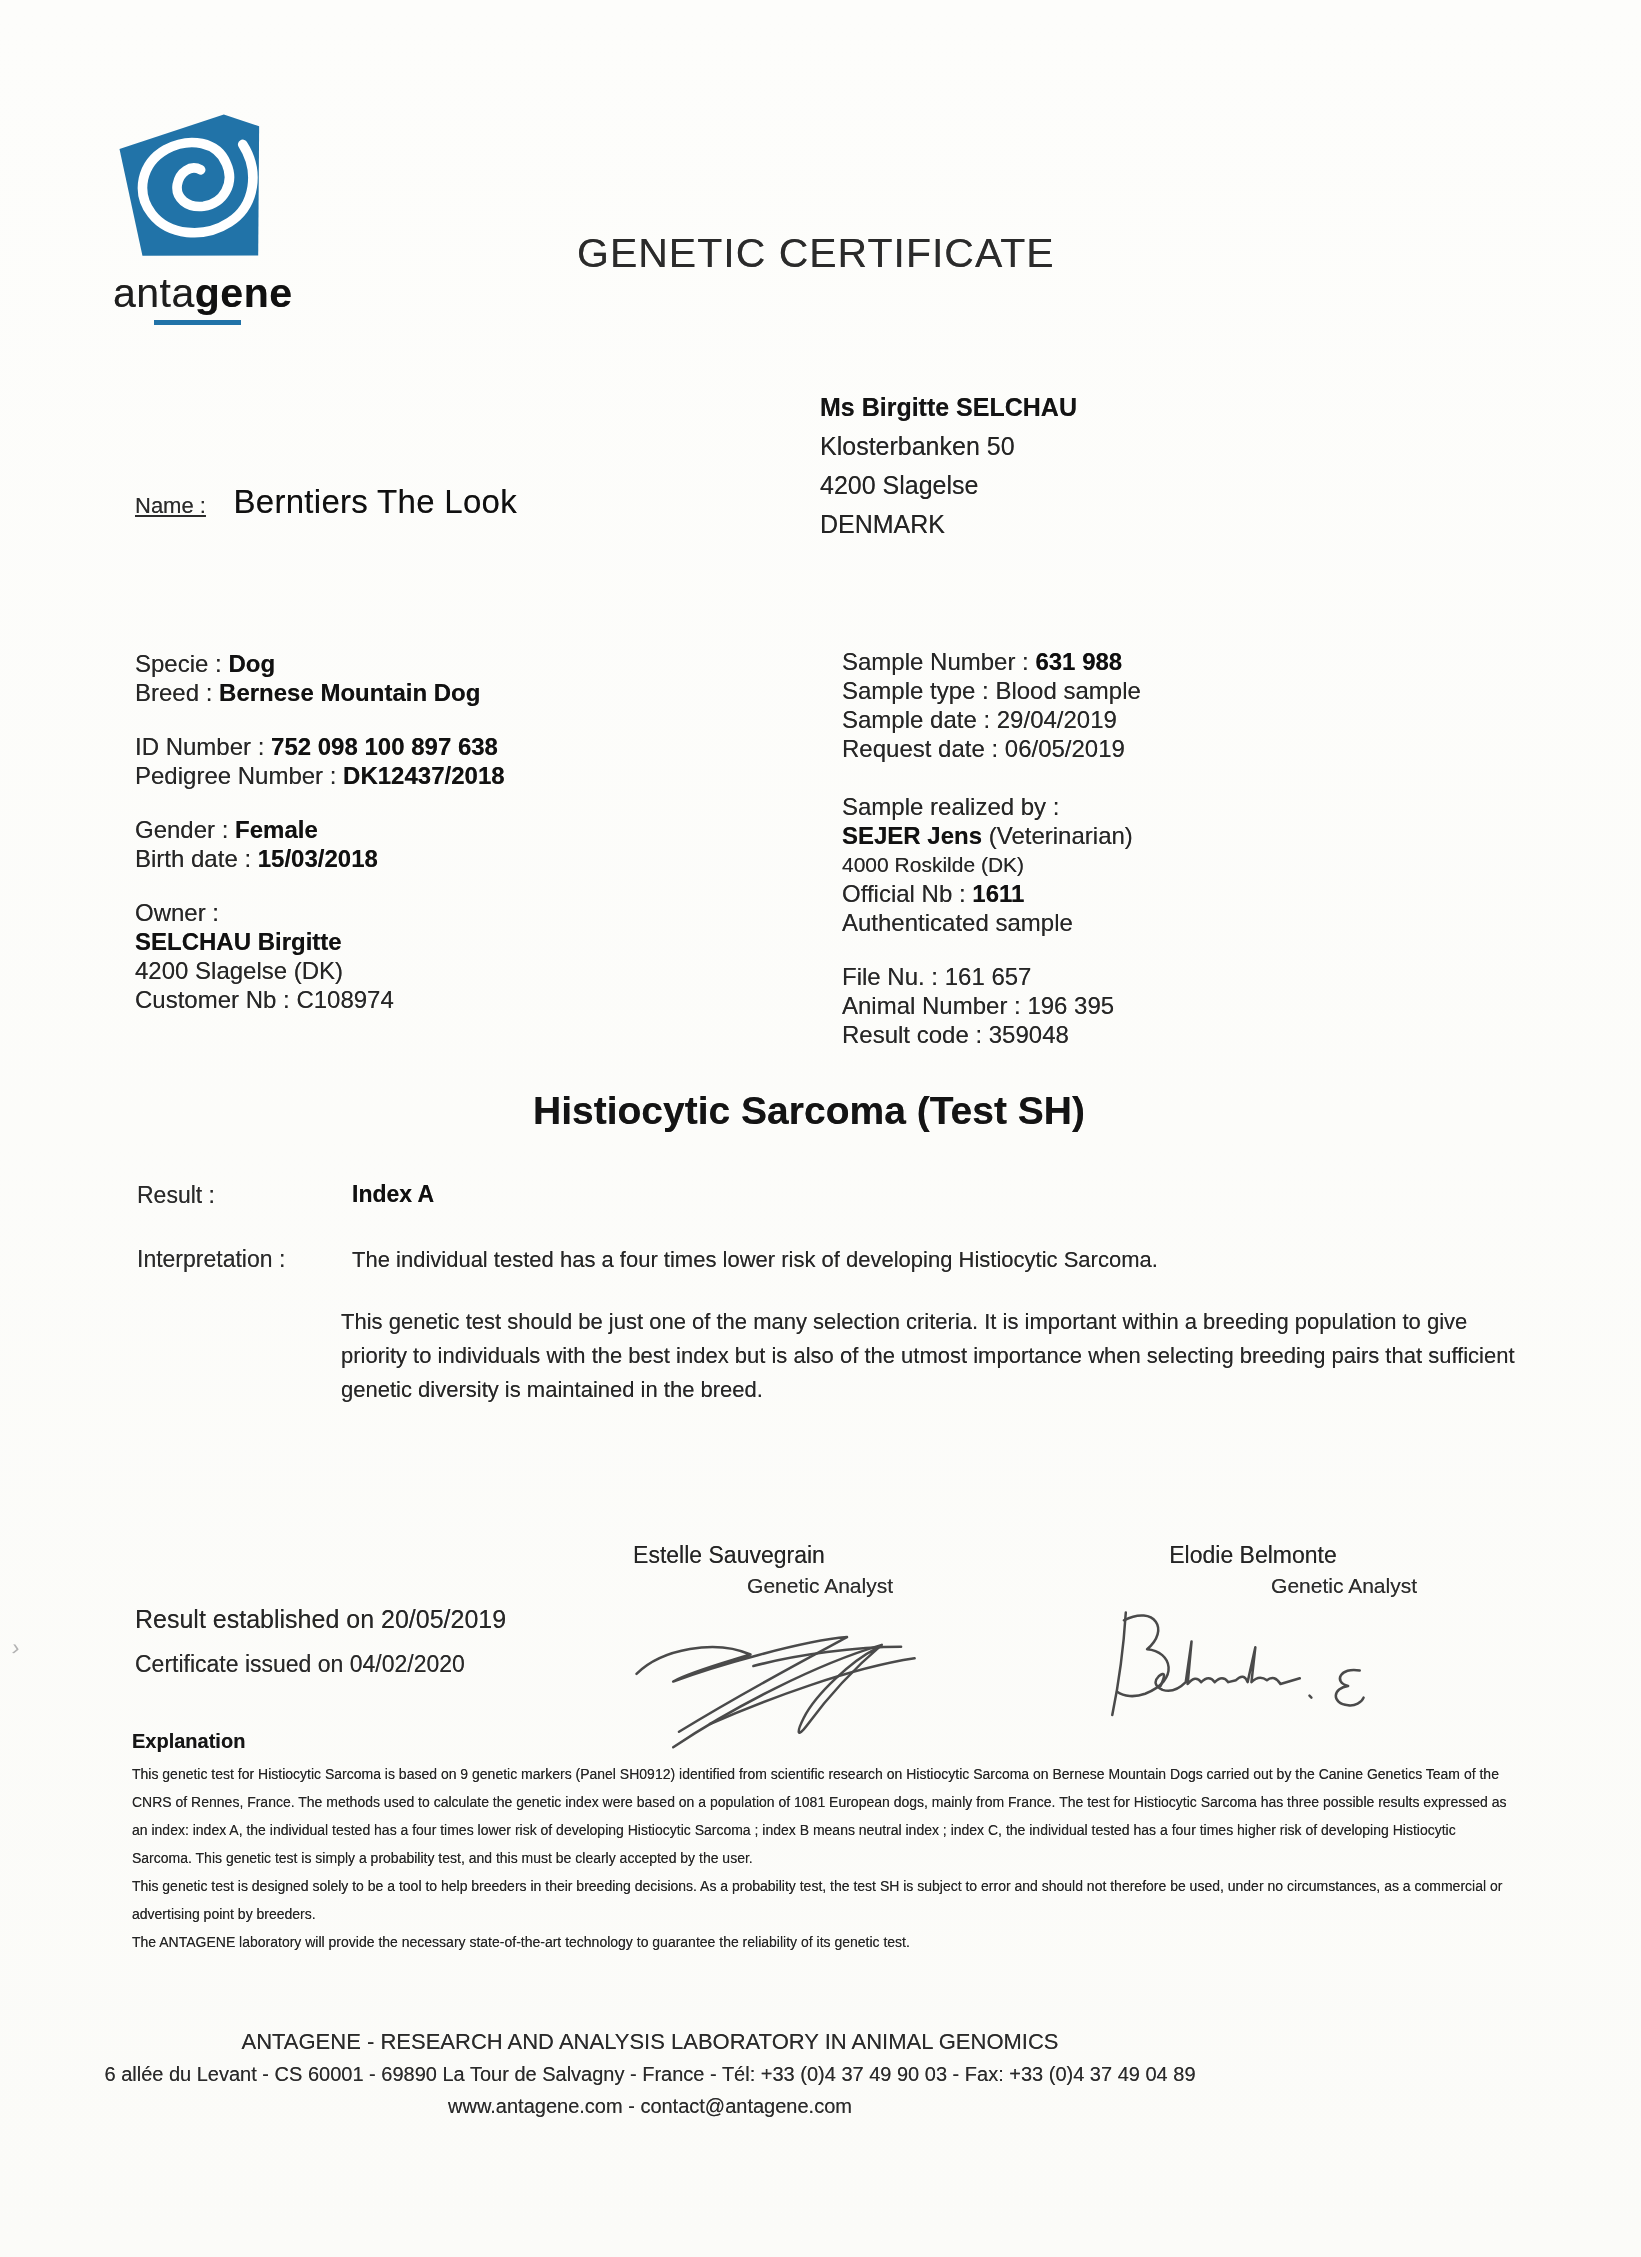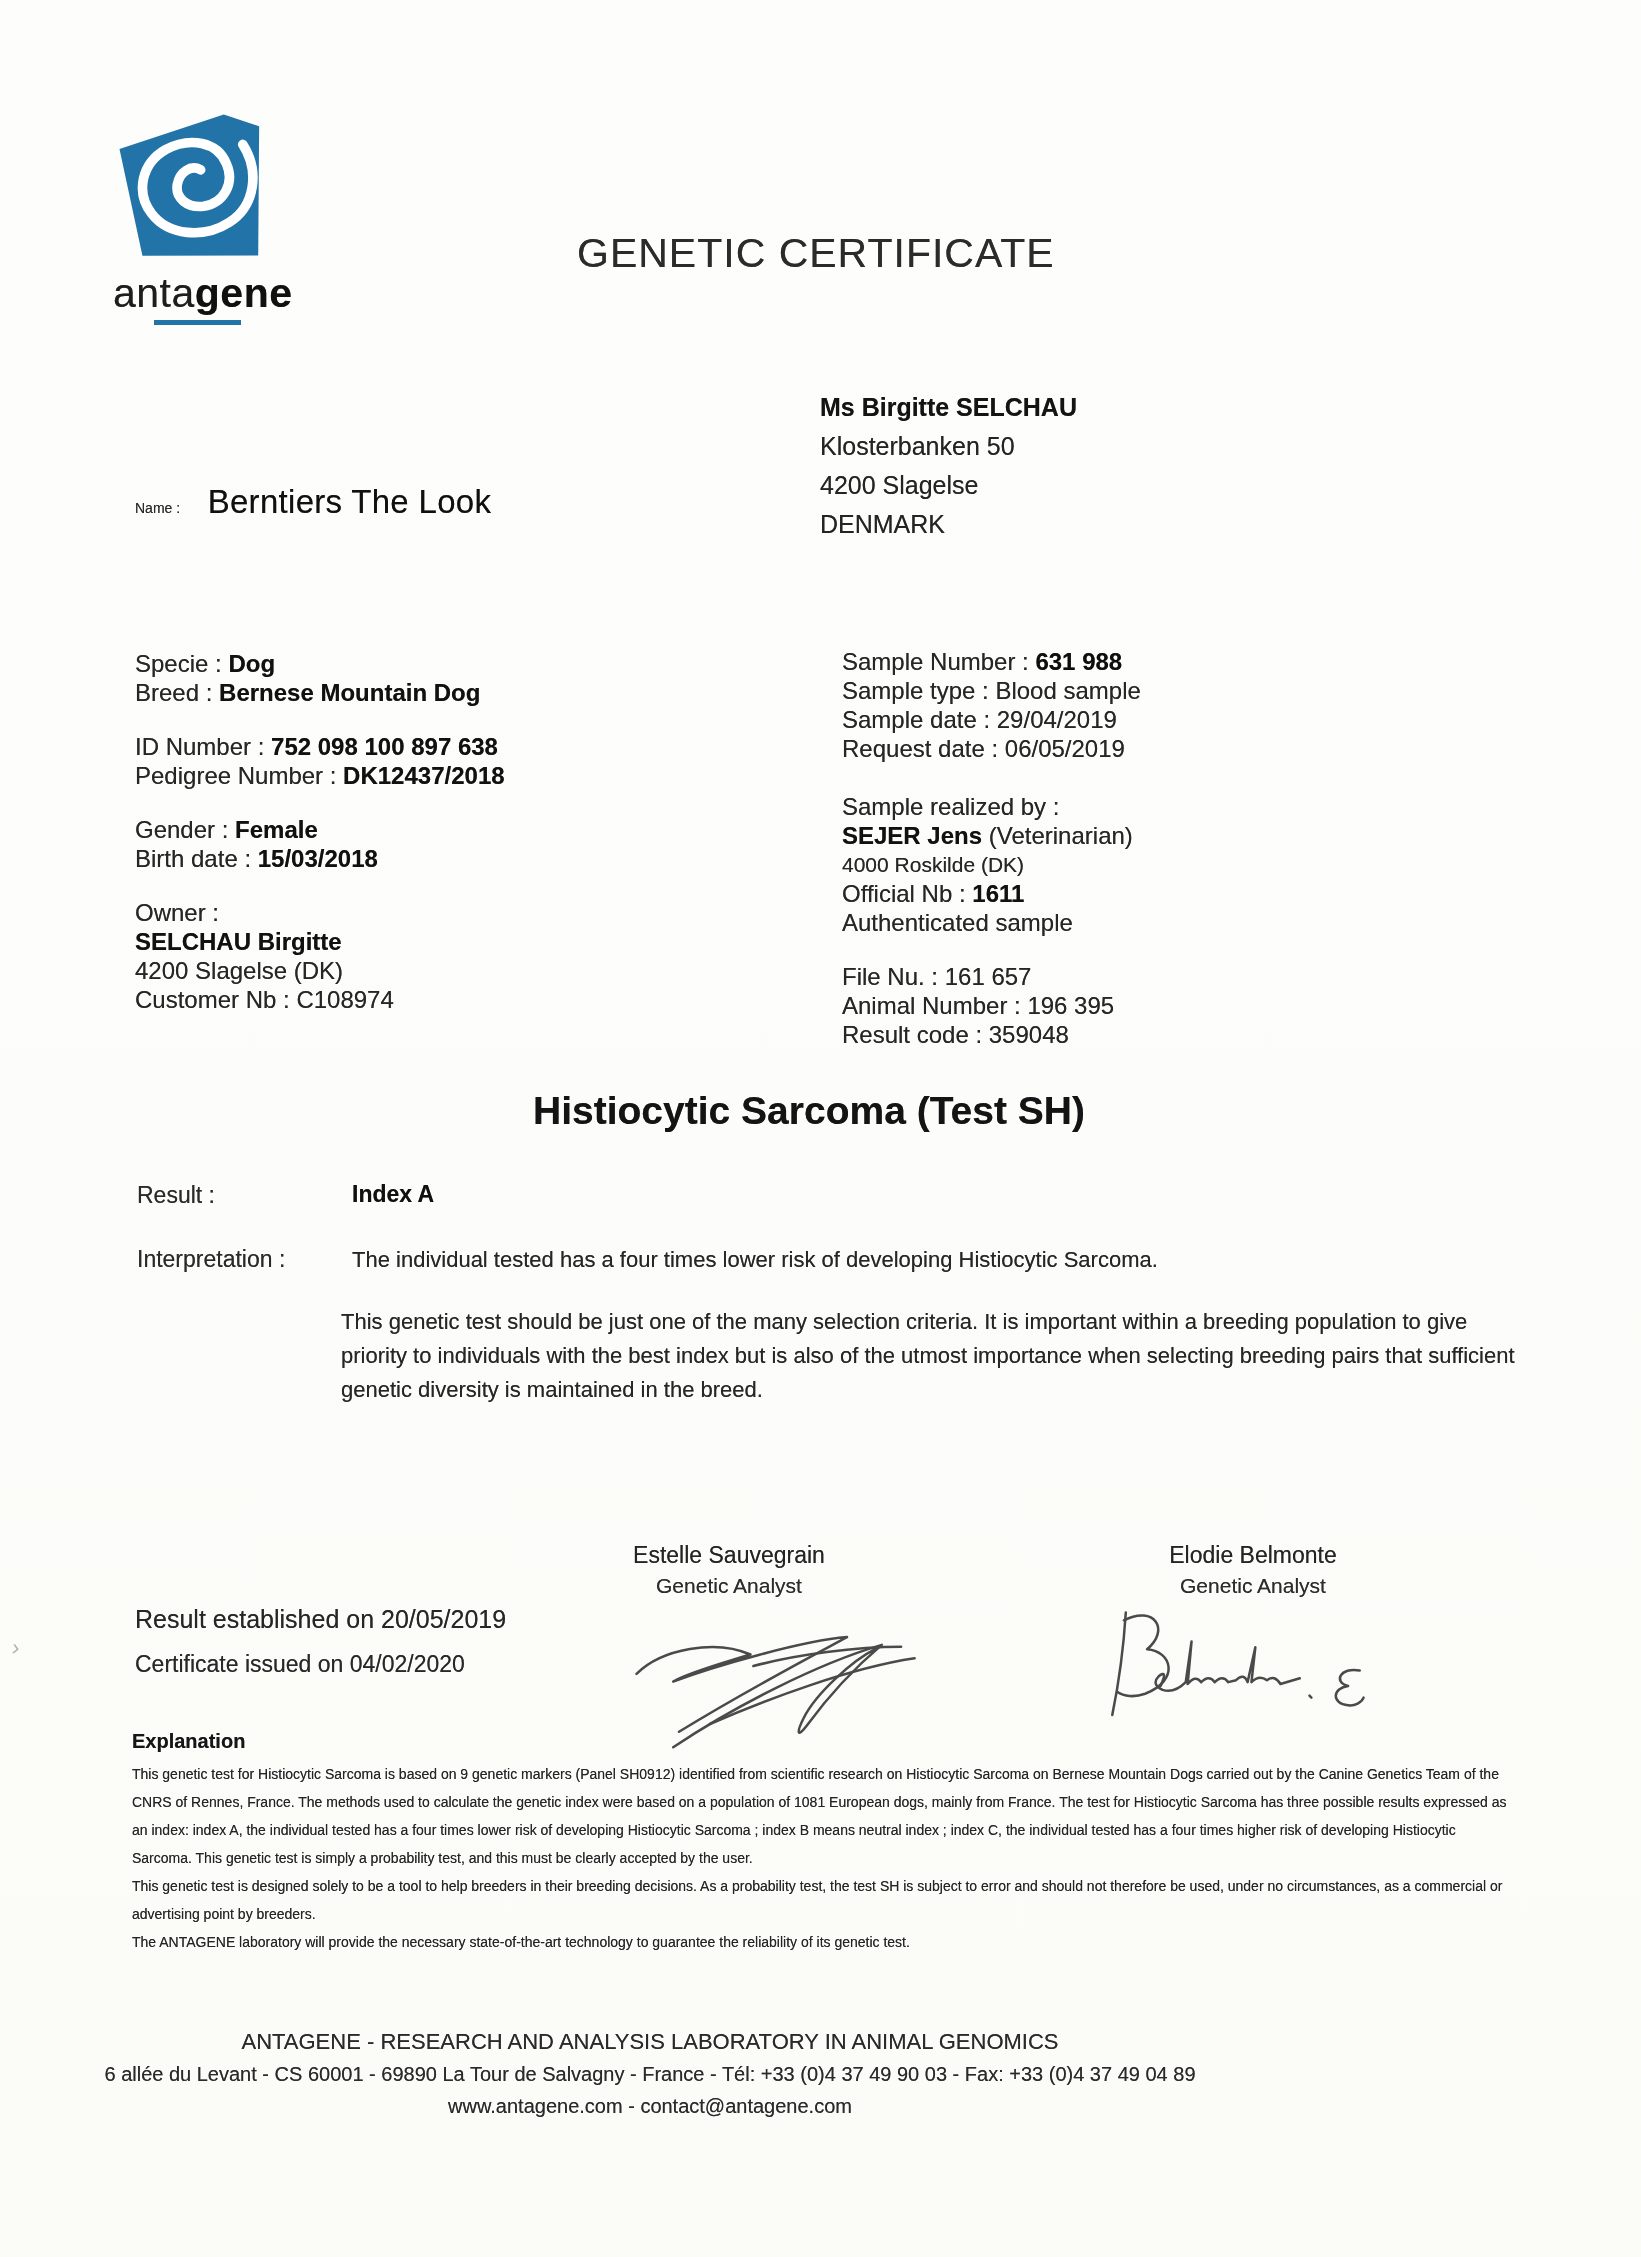--- a/index.html
+++ b/index.html
@@ -17,41 +17,41 @@
   
   .brand-text{font-size:41px;color:#1e1e1e;letter-spacing:0.5px;}
   .brand-text b{font-weight:700;color:#111;}
   .brand-underline{background:#2173a8;width:87px;height:4.8px;}
   .doc-title{font-size:41px;letter-spacing:1px;color:#2b2b2b;font-weight:400;white-space:nowrap;}
   
   .recipient{font-size:25px;line-height:39px;color:#242424;}
   .recipient .r-name{font-weight:700;color:#141414;}
   
   .name-row{display:flex;align-items:baseline;gap:13.5px;}
-  .name-label{font-size:14px;color:#2b2b2b;}
+  .name-label{font-size:22px;color:#2b2b2b;text-decoration:underline;}
   .name-value{font-size:33px;font-weight:400;color:#101010;letter-spacing:0.3px;margin-left:14px;}
   
   .col{font-size:24px;color:#262626;}
   .col .line{line-height:29px;white-space:nowrap;}
   .col .line b{font-weight:700;color:#111;}
   .gap26{height:25px;}
   .gap30{height:29px;}
   .sample-number-line{line-height:33px;}
   .sample-number-value{font-size:24px;font-weight:700;color:#0e0e0e;}
   .small-line{font-size:21px;line-height:27px;}
   
   .test-title{font-size:39px;font-weight:700;color:#141414;white-space:nowrap;}
   .result-label,.interp-label{font-size:23px;color:#2a2a2a;}
   .result-value{font-size:23px;font-weight:700;color:#101010;}
   .interp-text{font-size:22px;color:#262626;line-height:34px;}
   .interp-p2{width:1183px;}
   
   .analyst{width:328px;text-align:center;}
   .analyst .a-name{font-size:23px;color:#242424;line-height:29px;}
-  .analyst .a-role{font-size:21px;color:#2c2c2c;line-height:31px;}
+  .analyst .a-role{font-size:21px;color:#2c2c2c;line-height:31px;text-align:right;}
   .dates{font-size:25px;color:#262626;}
   .dates2{font-size:23px;color:#282828;}
   .sig path{fill:none;stroke:#4a4a4a;stroke-width:2.6;stroke-linecap:round;stroke-linejoin:round;}
   
   .expl{width:1386px;color:#222;}
   .expl-heading{font-size:20px;font-weight:700;color:#161616;margin-bottom:6.8px;}
   .expl p{font-size:14px;line-height:28px;margin:0;color:#252525;}
   
   .footer{width:1300px;text-align:center;color:#2a2a2a;}
   .footer .f1{font-size:22px;line-height:32px;}

